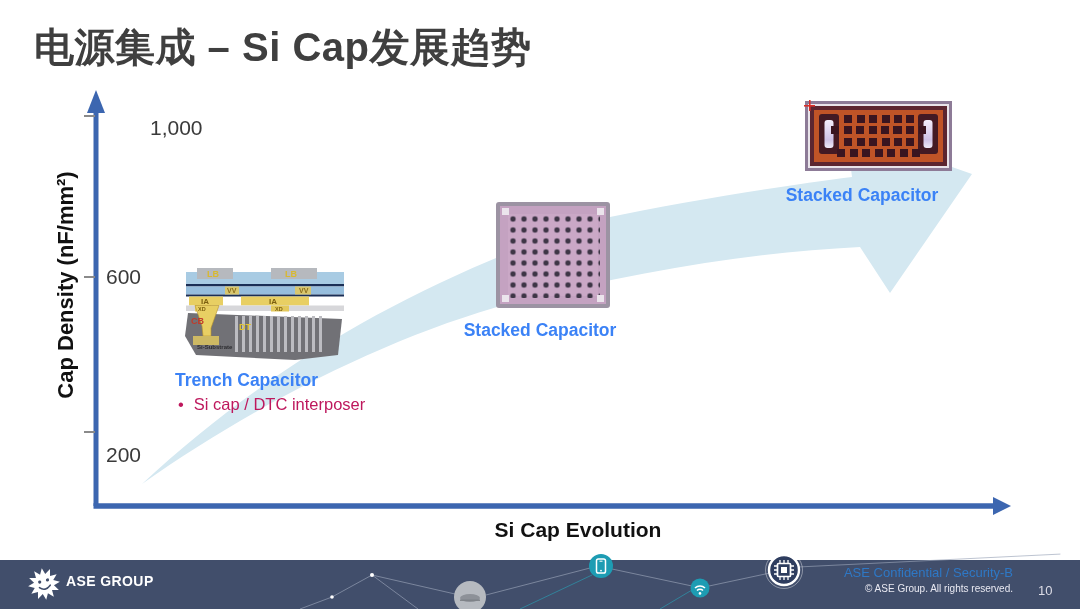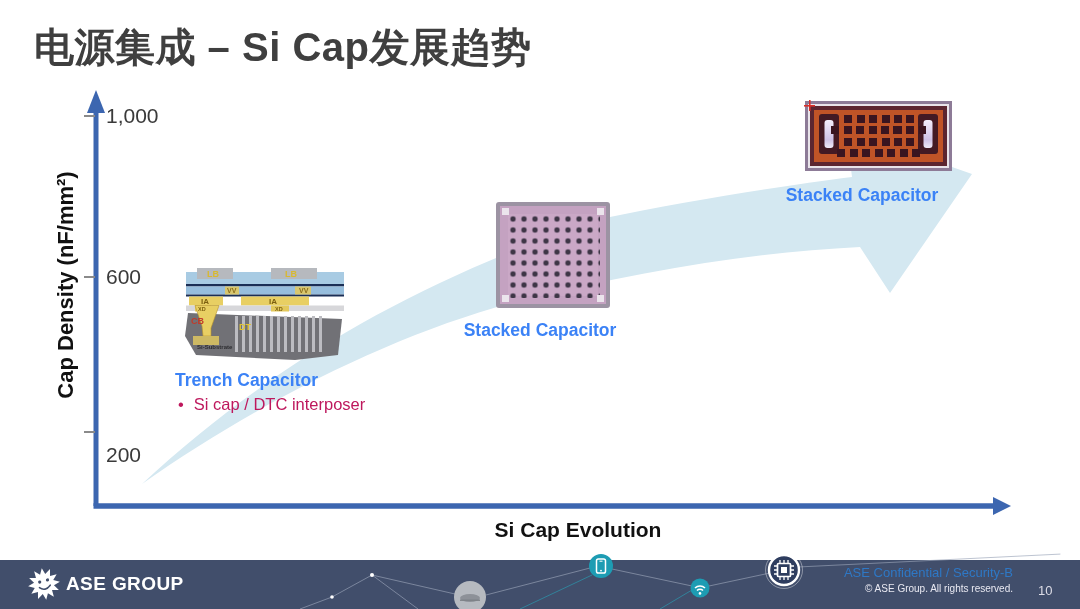--- a/index.html
+++ b/index.html
@@ -88,21 +88,21 @@
 
   
   #chart-svg { left:0; top:0; z-index:1; }
 
   
   #footer {
     left:0; top:560px; width:1080px; height:49px; background:#414e6b; z-index:4;
   }
   #footer-decor { left:0; top:545px; z-index:5; pointer-events:none; }
   #logo { left:24px; top:564px; z-index:6; }
-  #logo-text { left:66px; top:573px; z-index:6; font-size:19px; font-weight:700;
+  #logo-text { left:66px; top:573px; z-index:6; font-size:14px; font-weight:700;
     color:#ffffff; letter-spacing:0.4px; }
   #conf-text { right:67px; top:565px; z-index:6; font-size:13px; font-weight:400;
     color:#2e78c6; white-space:nowrap; }
   #copy-text { right:67px; top:583px; z-index:6; font-size:10px; color:#e9e9f2; white-space:nowrap; }
   #page-num { left:1038px; top:583px; z-index:6; font-size:13px; color:#dcdce6; }
 
   svg text { font-family:"Liberation Sans", sans-serif; }
   .z3 { z-index:3; }
 </style>
 </head>
@@ -124,21 +124,21 @@
     <line x1="93.5" y1="506" x2="996" y2="506" stroke="#3c66b0" stroke-width="5.5"></line>
     <polygon points="1011,506 993,497 993,515" fill="#3c66b0"></polygon>
 
     <g stroke="#8a8a8a" stroke-width="2">
       <line x1="84" y1="116" x2="95" y2="116"></line>
       <line x1="84" y1="277" x2="95" y2="277"></line>
       <line x1="84" y1="432" x2="95" y2="432"></line>
     </g>
   </svg>
 
-  <div class="abs ytick" style="top:104px;">1,000</div>
+  <div class="abs ytick" style="top:116px;margin-left:44px;">1,000</div>
   <div class="abs ytick" style="top:265px;">600</div>
   <div class="abs ytick" style="top:443px;">200</div>
 
   <div class="abs" id="ylabel">Cap Density (nF/mm²)</div>
   <div class="abs" id="xlabel">Si Cap Evolution</div>
 
   <svg class="abs" id="chip-trench" width="164" height="94" viewBox="0 0 164 94">
 
     <polygon points="5,45 159,51 155,87 112,92 13,87 2,68" fill="#717176"></polygon>
 

